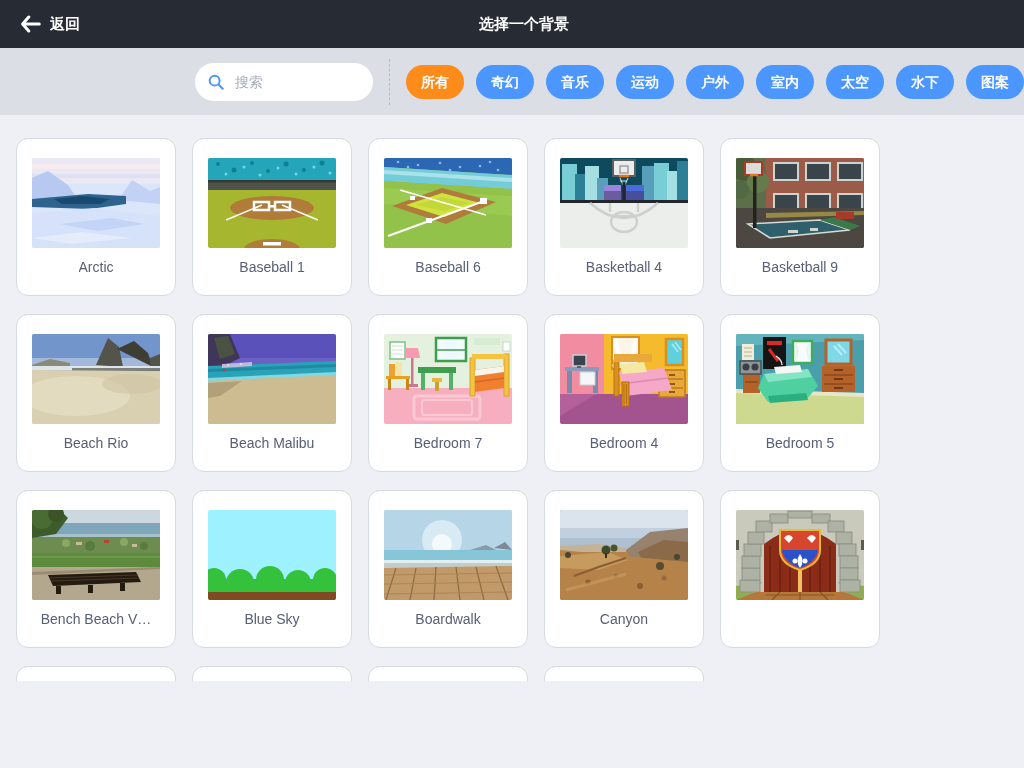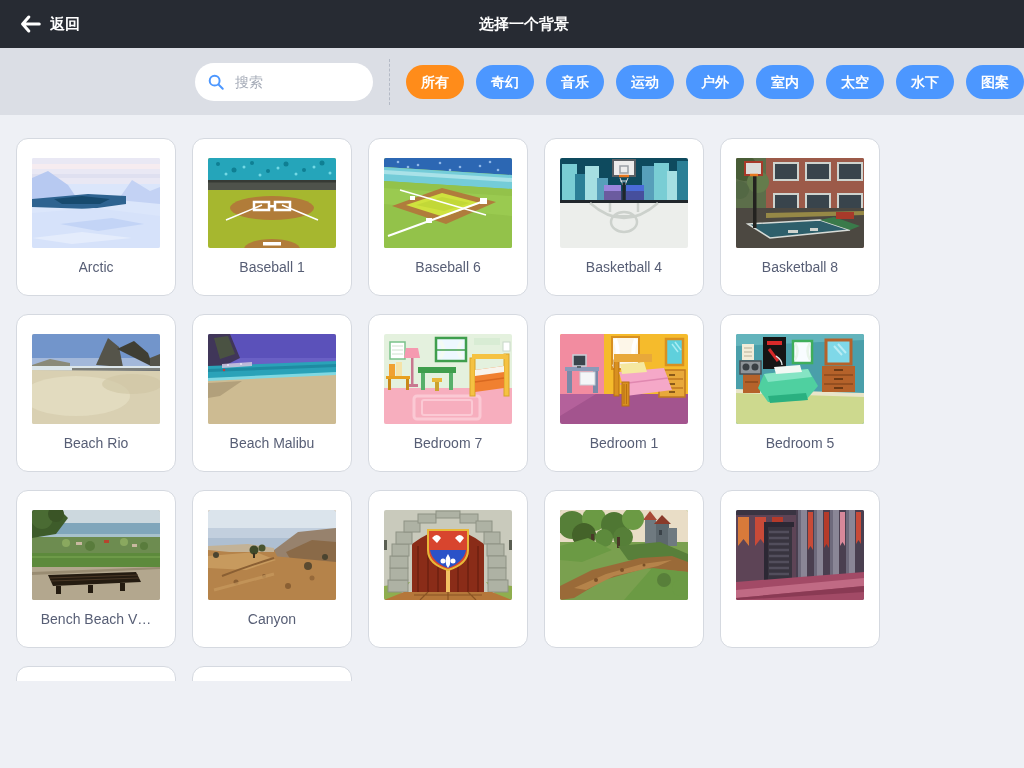--- a/index.html
+++ b/index.html
@@ -237,21 +237,21 @@
             <polygon points="12,66 84,62 114,72 34,80" fill="#2e5f6b" stroke="#d8dcd8" stroke-width="1.5"></polygon>
             <polygon points="84,62 114,72 124,68 98,59" fill="#3a7a4a"></polygon>
             <rect x="100" y="54" width="18" height="7" fill="#a83a2a"></rect>
             <rect x="17" y="12" width="3.5" height="58" fill="#23221f"></rect>
             <rect x="9" y="4" width="17" height="13" fill="#dcdcda" stroke="#a83a2a" stroke-width="2"></rect>
             <path d="M14,17 h8" stroke="#e87820" stroke-width="2.5"></path>
             <rect x="52" y="72" width="10" height="3" fill="#cfd4cf"></rect>
             <rect x="74" y="70" width="8" height="3" fill="#cfd4cf"></rect>
           </svg>
         </div>
-        <div class="card-label">Basketball 8</div>
+        <div class="card-label">Basketball 9</div>
       </div>
       <div class="card">
         <div class="thumb">
           <svg viewBox="0 0 128 90" width="128" height="90">
             <rect width="128" height="90" fill="#d9d0b2"></rect>
             <rect width="128" height="37" fill="#7295cb"></rect>
             <rect y="24" width="128" height="13" fill="#a3b8da"></rect>
             <polygon points="0,31 18,25 38,29 38,34 0,35" fill="#8a8a78"></polygon>
             <polygon points="64,31 76,4 87,13 91,33" fill="#55544a"></polygon>
             <polygon points="85,15 102,7 116,19 121,33" fill="#3f3e34"></polygon>
@@ -345,21 +345,21 @@
             <rect x="17" y="32" width="4" height="2" fill="#5a646c"></rect>
             <rect x="54" y="26" width="5" height="36" fill="#d89020" stroke="#b87010"></rect>
             <rect x="54" y="20" width="38" height="8" fill="#e8a83a"></rect>
             <polygon points="59,38 104,34 112,56 66,62" fill="#f5a8c8"></polygon>
             <polygon points="60,30 84,28 87,38 62,40" fill="#f5e8a0"></polygon>
             <path d="M60,50 l48,-6" stroke="#e088b0" stroke-width="1.5"></path>
             <rect x="62" y="48" width="7" height="24" fill="#d89020" stroke="#b87010"></rect>
             <path d="M64,50 v20 m2.5,-20 v20" stroke="#b87010" stroke-width="1"></path>
           </svg>
         </div>
-        <div class="card-label">Bedroom 1</div>
+        <div class="card-label">Bedroom 4</div>
       </div>
       <div class="card">
         <div class="thumb">
           <svg viewBox="0 0 128 90" width="128" height="90">
             <rect width="128" height="90" fill="#4a9faa"></rect>
             <polygon points="0,0 128,0 128,6 0,12" fill="#63b4bc"></polygon>
             <polygon points="0,58 128,62 128,90 0,90" fill="#cdd98e"></polygon>
             <polygon points="0,55 128,59 128,63 0,59" fill="#e9e5c9"></polygon>
             <rect x="27" y="3" width="23" height="32" fill="#151515"></rect>
             <path d="M31,9 h15" stroke="#d82a2a" stroke-width="4"></path>
@@ -410,20 +410,54 @@
             <rect y="57" width="128" height="33" fill="#b3a78e"></rect>
             <polygon points="0,62 128,57 128,59 0,65" fill="#998c72"></polygon>
             <polygon points="16,65 104,62 109,72 21,76" fill="#241b10"></polygon>
             <path d="M18,68 l88,-3 M19,71 l88,-3" stroke="#4a3826" stroke-width="1"></path>
             <rect x="24" y="76" width="5" height="8" fill="#241b10"></rect>
             <rect x="56" y="75" width="5" height="8" fill="#241b10"></rect>
             <rect x="88" y="73" width="5" height="8" fill="#241b10"></rect>
           </svg>
         </div>
         <div class="card-label">Bench Beach V…</div>
+      </div>
+      <div class="card">
+        <div class="thumb">
+          <svg viewBox="0 0 128 90" width="128" height="90">
+            <rect width="128" height="90" fill="#9ef2ff"></rect>
+            <rect y="69" width="128" height="15" fill="#34c13c"></rect>
+            <circle cx="6" cy="70" r="12" fill="#34c13c"></circle>
+            <circle cx="32" cy="73" r="14" fill="#34c13c"></circle>
+            <circle cx="62" cy="70" r="14" fill="#34c13c"></circle>
+            <circle cx="90" cy="73" r="13" fill="#34c13c"></circle>
+            <circle cx="117" cy="70" r="12" fill="#34c13c"></circle>
+            <rect y="82" width="128" height="8" fill="#7e4a1f"></rect>
+          </svg>
+        </div>
+        <div class="card-label">Blue Sky</div>
+      </div>
+      <div class="card">
+        <div class="thumb">
+          <svg viewBox="0 0 128 90" width="128" height="90">
+            <rect width="128" height="90" fill="#c2e0ec"></rect>
+            <rect width="128" height="44" fill="#b6d6e8"></rect>
+            <circle cx="58" cy="30" r="20" fill="#dcecf4" opacity=".9"></circle>
+            <circle cx="58" cy="34" r="10" fill="#f4fafc"></circle>
+            <rect y="40" width="128" height="13" fill="#86c6d8"></rect>
+            <polygon points="86,40 102,35 112,40" fill="#8a9aa6"></polygon>
+            <polygon points="110,38 121,32 128,40" fill="#7a8a96"></polygon>
+            <rect y="50" width="128" height="3" fill="#e2eff2"></rect>
+            <rect y="53" width="128" height="5" fill="#c5cbc7"></rect>
+            <polygon points="0,58 128,56 128,90 0,90" fill="#c29a6a"></polygon>
+            <path d="M12,58 L2,90 M32,58 L26,90 M52,57 L50,90 M72,57 L76,90 M92,57 L100,90 M112,56 L124,90" stroke="#8a6a44" stroke-width="1.2"></path>
+            <path d="M0,65 L128,63 M0,74 L128,72 M0,84 L128,82" stroke="#a58052" stroke-width="1" opacity=".8"></path>
+          </svg>
+        </div>
+        <div class="card-label">Boardwalk</div>
       </div>
       <div class="card">
         <div class="thumb">
           <svg viewBox="0 0 128 90" width="128" height="90">
             <rect width="128" height="90" fill="#b5834a"></rect>
             <rect width="128" height="40" fill="#dbe4ec"></rect>
             <rect y="18" width="128" height="12" fill="#c2cfde"></rect>
             <rect y="28" width="128" height="12" fill="#aebfd2"></rect>
             <polygon points="66,40 90,22 128,18 128,52 70,48" fill="#97826d"></polygon>
             <polygon points="78,42 104,30 128,32 128,56 84,52" fill="#8a6a48"></polygon>

